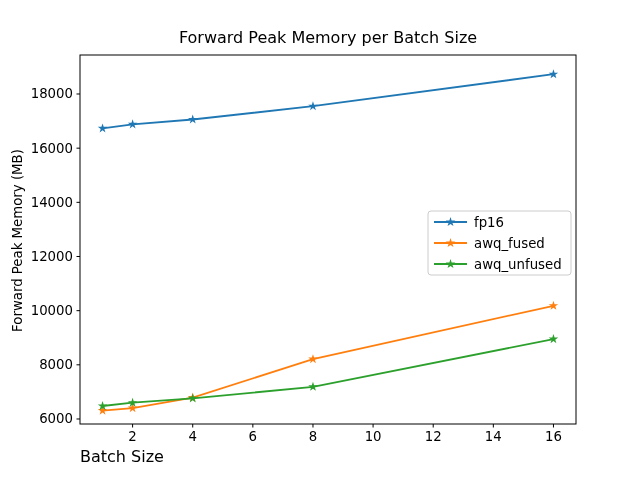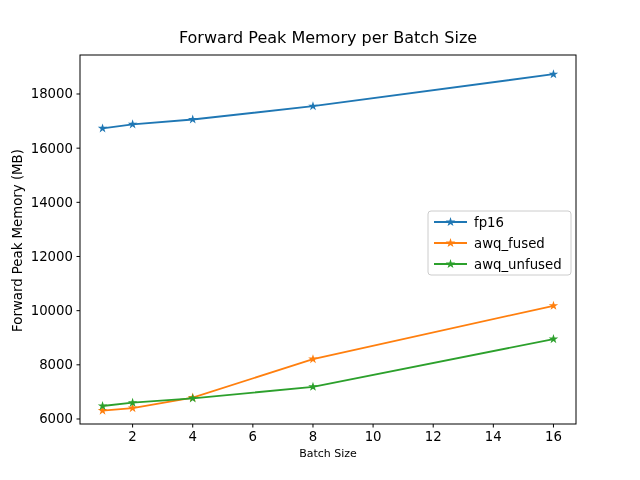--- a/index.html
+++ b/index.html
@@ -6,22 +6,22 @@
   .figure{
     position:relative;width:640px;height:480px;background:#ffffff;
     font-family:"DejaVu Sans","Liberation Sans",sans-serif;color:#000000;
     overflow:hidden;
   }
   .chart-title{
     position:absolute;left:80px;width:496px;top:28px;text-align:center;
     font-size:16px;line-height:19px;color:#000000;white-space:nowrap;
   }
   .x-label{
-    position:absolute;left:80px;width:496px;top:447px;text-align:center;
-    font-size:11px;color:#000000;
+    position:absolute;left:80px;width:496px;top:447px;text-align:left;
+    font-size:16px;color:#000000;
   }
   .y-label{
     position:absolute;left:-97px;top:232px;width:230px;height:17px;text-align:center;
     font-size:13.3px;color:#000000;transform:rotate(-90deg);transform-origin:center center;
     white-space:nowrap;
   }
   svg{position:absolute;left:0;top:0;}
   text{font-family:"DejaVu Sans","Liberation Sans",sans-serif;}
 </style>
 </head>

